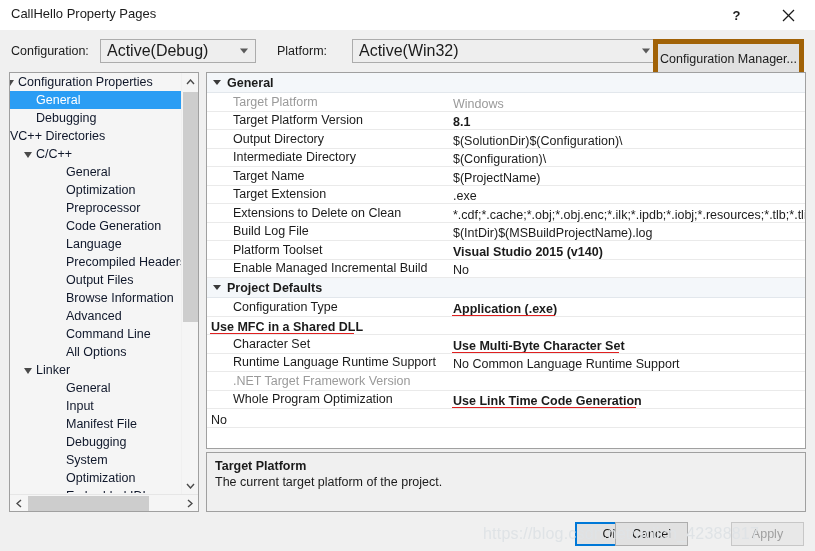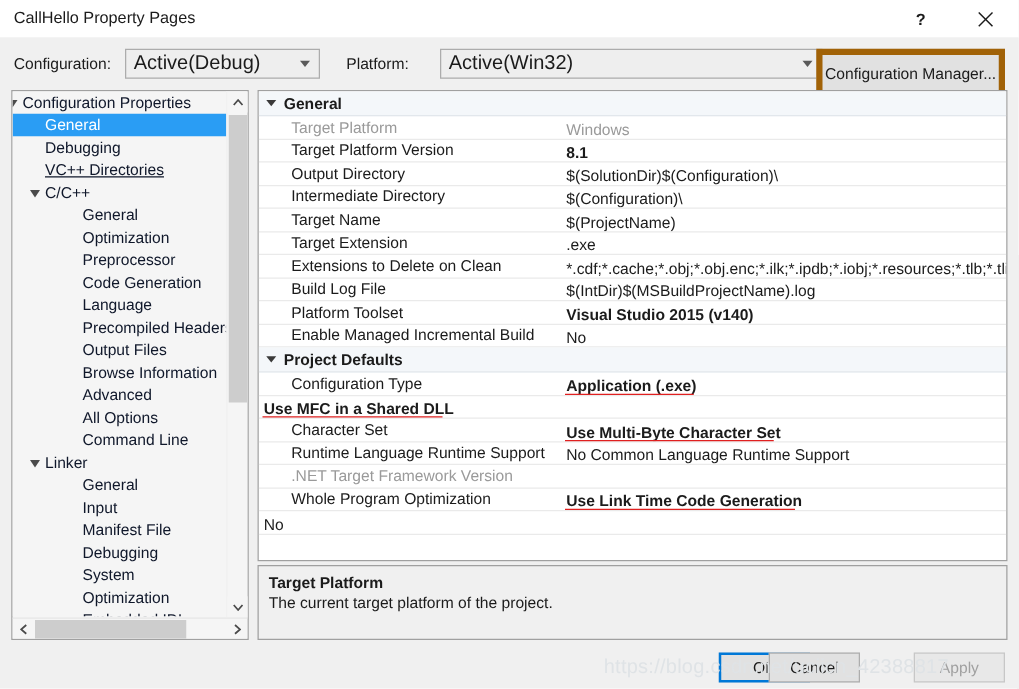--- a/index.html
+++ b/index.html
@@ -308,33 +308,33 @@
     <div id="config-manager-button">
       <span>Configuration Manager...</span>
     </div>
   </div>
 
   <div id="tree-panel">
     <div id="tree-viewport">
         <div class="tree-item"><span class="tree-arrow open" style="left: -4px;"></span><span class="tlabel" style="margin-left: 8px;">Configuration Properties</span></div>
         <div class="tree-item sel"><span class="tlabel" style="margin-left: 26px;">General</span></div>
         <div class="tree-item"><span class="tlabel" style="margin-left: 26px;">Debugging</span></div>
-        <div class="tree-item"><span class="tlabel" style="margin-left: 26px; text-decoration: underline;">VC++ Directories</span></div>
+        <div class="tree-item"><span class="tlabel" style="">VC++ Directories</span></div>
         <div class="tree-item"><span class="tree-arrow open" style="left: 14px;"></span><span class="tlabel" style="margin-left: 26px;">C/C++</span></div>
         <div class="tree-item"><span class="tlabel" style="margin-left: 56px;">General</span></div>
         <div class="tree-item"><span class="tlabel" style="margin-left: 56px;">Optimization</span></div>
         <div class="tree-item"><span class="tlabel" style="margin-left: 56px;">Preprocessor</span></div>
         <div class="tree-item"><span class="tlabel" style="margin-left: 56px;">Code Generation</span></div>
         <div class="tree-item"><span class="tlabel" style="margin-left: 56px;">Language</span></div>
         <div class="tree-item"><span class="tlabel" style="margin-left: 56px;">Precompiled Headers</span></div>
         <div class="tree-item"><span class="tlabel" style="margin-left: 56px;">Output Files</span></div>
         <div class="tree-item"><span class="tlabel" style="margin-left: 56px;">Browse Information</span></div>
         <div class="tree-item"><span class="tlabel" style="margin-left: 56px;">Advanced</span></div>
+        <div class="tree-item"><span class="tlabel" style="margin-left: 56px;">Command Line</span></div>
         <div class="tree-item"><span class="tlabel" style="margin-left: 56px;">All Options</span></div>
-        <div class="tree-item"><span class="tlabel" style="margin-left: 56px;">Command Line</span></div>
         <div class="tree-item"><span class="tree-arrow open" style="left: 14px;"></span><span class="tlabel" style="margin-left: 26px;">Linker</span></div>
         <div class="tree-item"><span class="tlabel" style="margin-left: 56px;">General</span></div>
         <div class="tree-item"><span class="tlabel" style="margin-left: 56px;">Input</span></div>
         <div class="tree-item"><span class="tlabel" style="margin-left: 56px;">Manifest File</span></div>
         <div class="tree-item"><span class="tlabel" style="margin-left: 56px;">Debugging</span></div>
         <div class="tree-item"><span class="tlabel" style="margin-left: 56px;">System</span></div>
         <div class="tree-item"><span class="tlabel" style="margin-left: 56px;">Optimization</span></div>
         <div class="tree-item"><span class="tlabel" style="margin-left: 56px;">Embedded IDL</span></div>
       </div>
 

